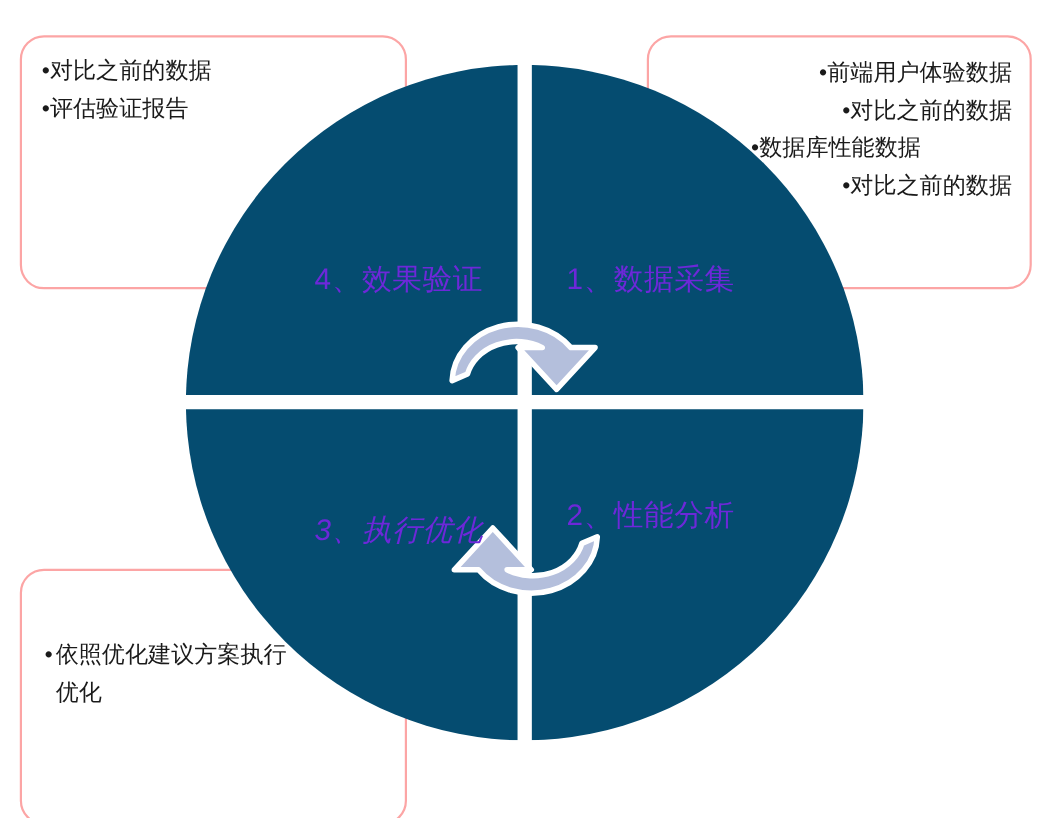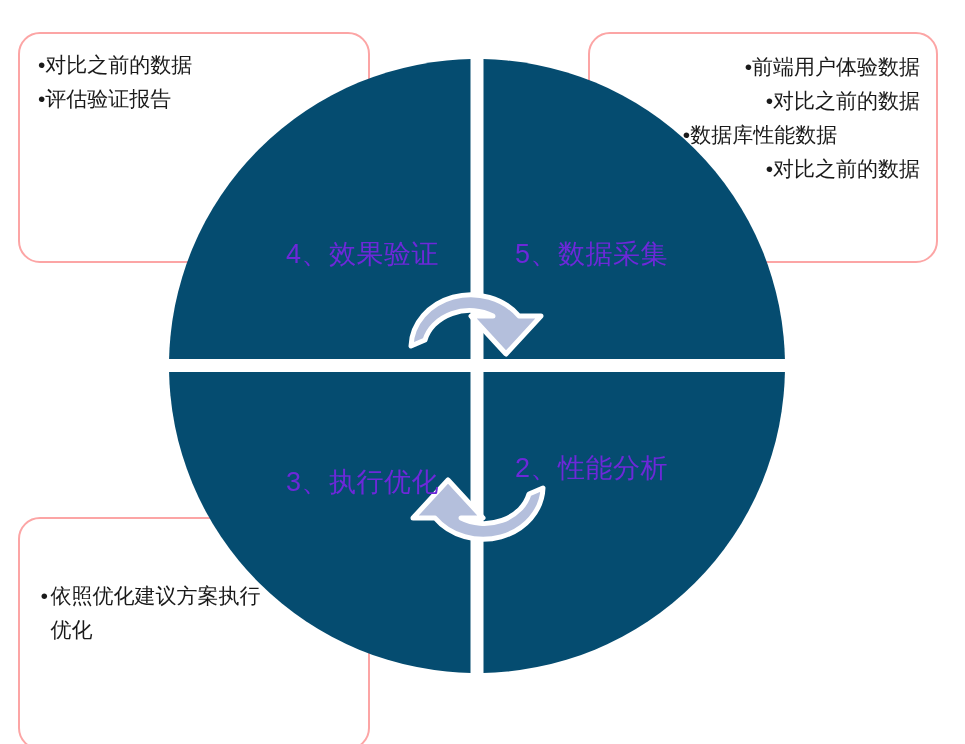--- a/index.html
+++ b/index.html
@@ -82,21 +82,21 @@
     position: absolute;
     color: #6d28d9;
     font-size: 27px;
     letter-spacing: 0.5px;
     white-space: nowrap;
     z-index: 3;
     pointer-events: none;
   }
   #label-q4 { left: 286px; top: 236px; }
   #label-q1 { left: 515px; top: 236px; }
-  #label-q3 { left: 286px; top: 464px; }
+  #label-q3 { left: 286px; top: 464px; font-style: italic; }
   #label-q2 { left: 515px; top: 450px; }
 </style>
 </head>
 <body>
 
 <div id="canvas">
 
   <div class="callout" id="box-tl">
     <ul class="callout-list">
       <li class="callout-item"><span class="bullet">•</span><span>对比之前的数据</span></li>
@@ -171,17 +171,17 @@
                  L 367 303
                  L 332 265
                  L 354 265
                  A 46 39 0 0 0 286 289
                  Z" transform="rotate(180 308 358) translate(-30,-8)" fill="#b4bfdc" stroke="#ffffff" stroke-width="5" stroke-linejoin="round"></path>
       </g>
     </svg>
   </div>
 
   <div class="quad-label" id="label-q4">4、效果验证</div>
-  <div class="quad-label" id="label-q1">5、数据采集</div>
+  <div class="quad-label" id="label-q1">1、数据采集</div>
   <div class="quad-label" id="label-q3">3、执行优化</div>
   <div class="quad-label" id="label-q2">2、性能分析</div>
 
 </div>
 
 </body></html>

